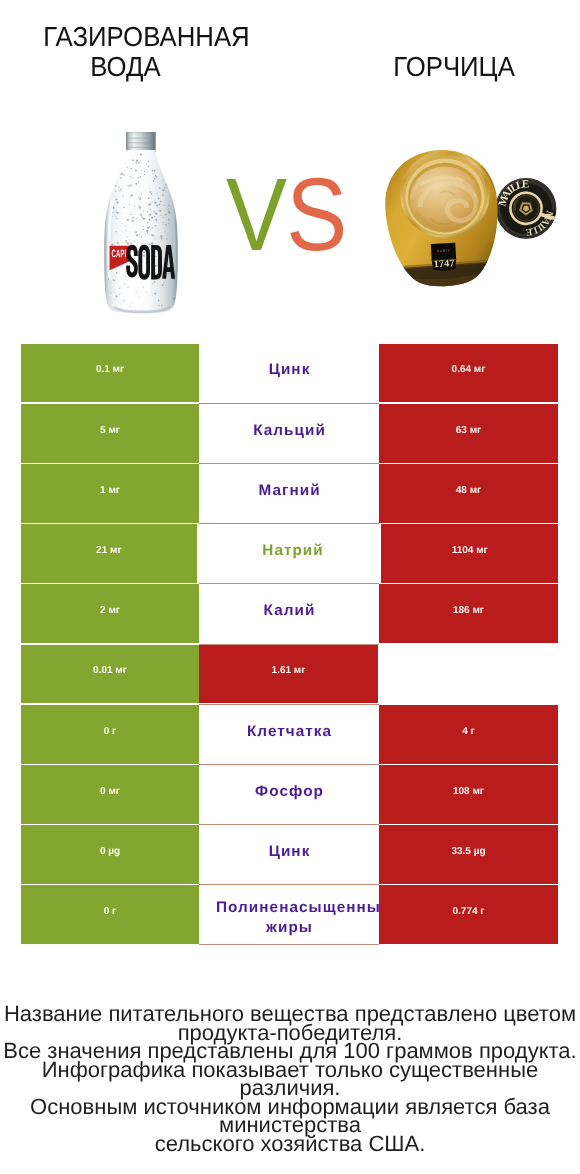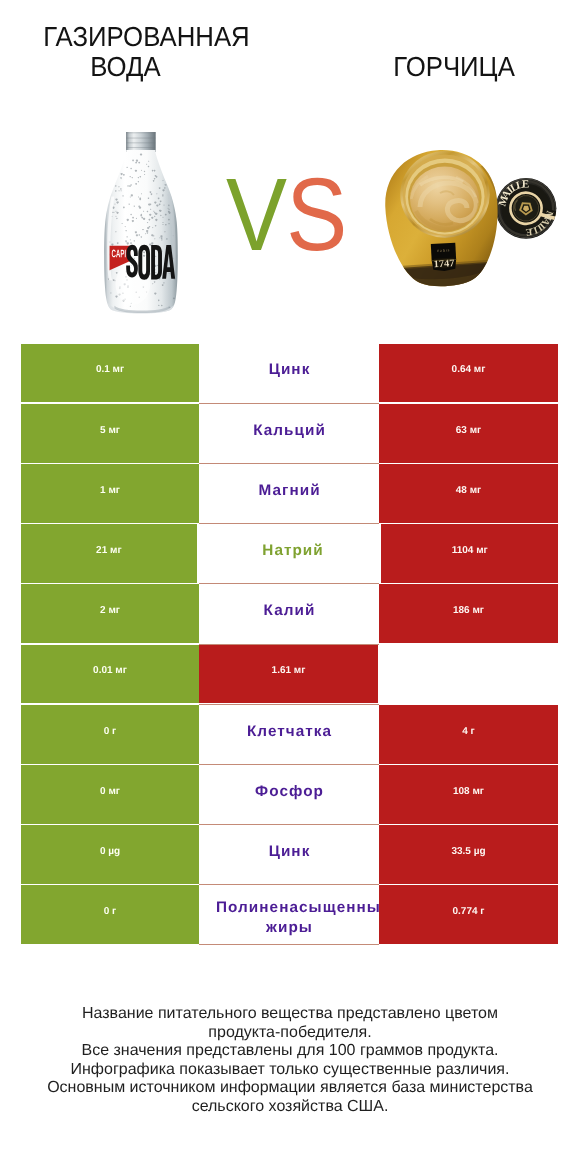--- a/index.html
+++ b/index.html
@@ -42,21 +42,21 @@
   .sep{position:absolute;left:178px;width:180px;height:1px;background:#c48b78;}
   .c-mid>span{display:block;width:180px;text-indent:1.05px;}
   .c-mid i{display:block;font-style:normal;white-space:nowrap;}
   .c-mid.twoline{padding-bottom:0;padding-top:7px;}
   .c-right{width:179px;background:#b91c1c;color:#fdf6f2;}
   .mid-o{color:#4c1d95;text-align:center;}
   .mid-g{color:#7fa230;margin-left:7px;}
 
   
   .footer{position:absolute;left:0;top:1005px;width:580px;text-align:center;
-          font-size:16px;line-height:18.5px;color:#1f1f1f;}
+          font-size:22px;line-height:18.5px;color:#1f1f1f;}
 </style>
 </head>
 <body>
 
 <div class="page">
 
   <div class="title title-l1">ГАЗИРОВАННАЯ</div>
   <div class="title title-l2">ВОДА</div>
   <div class="title title-right">ГОРЧИЦА</div>
 

